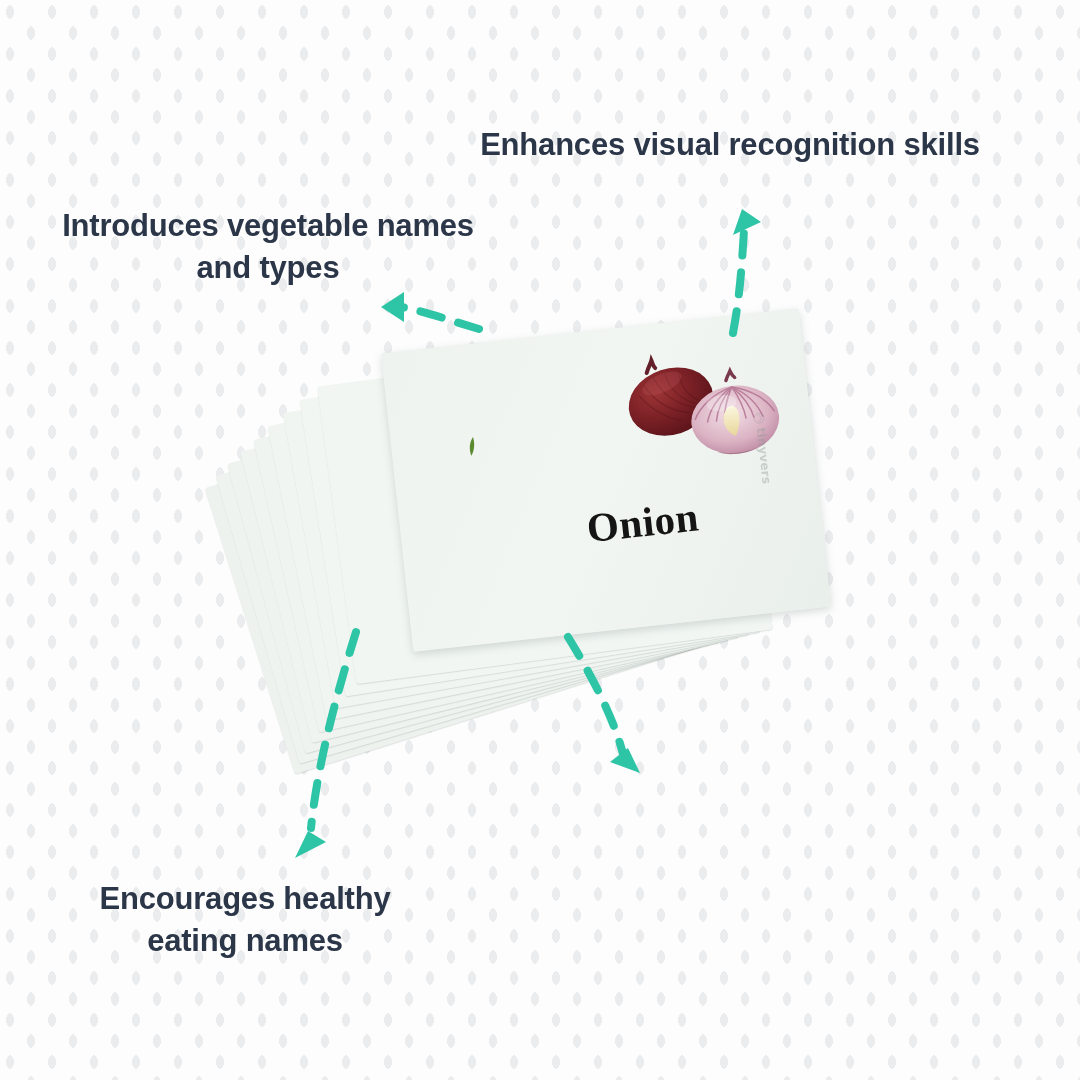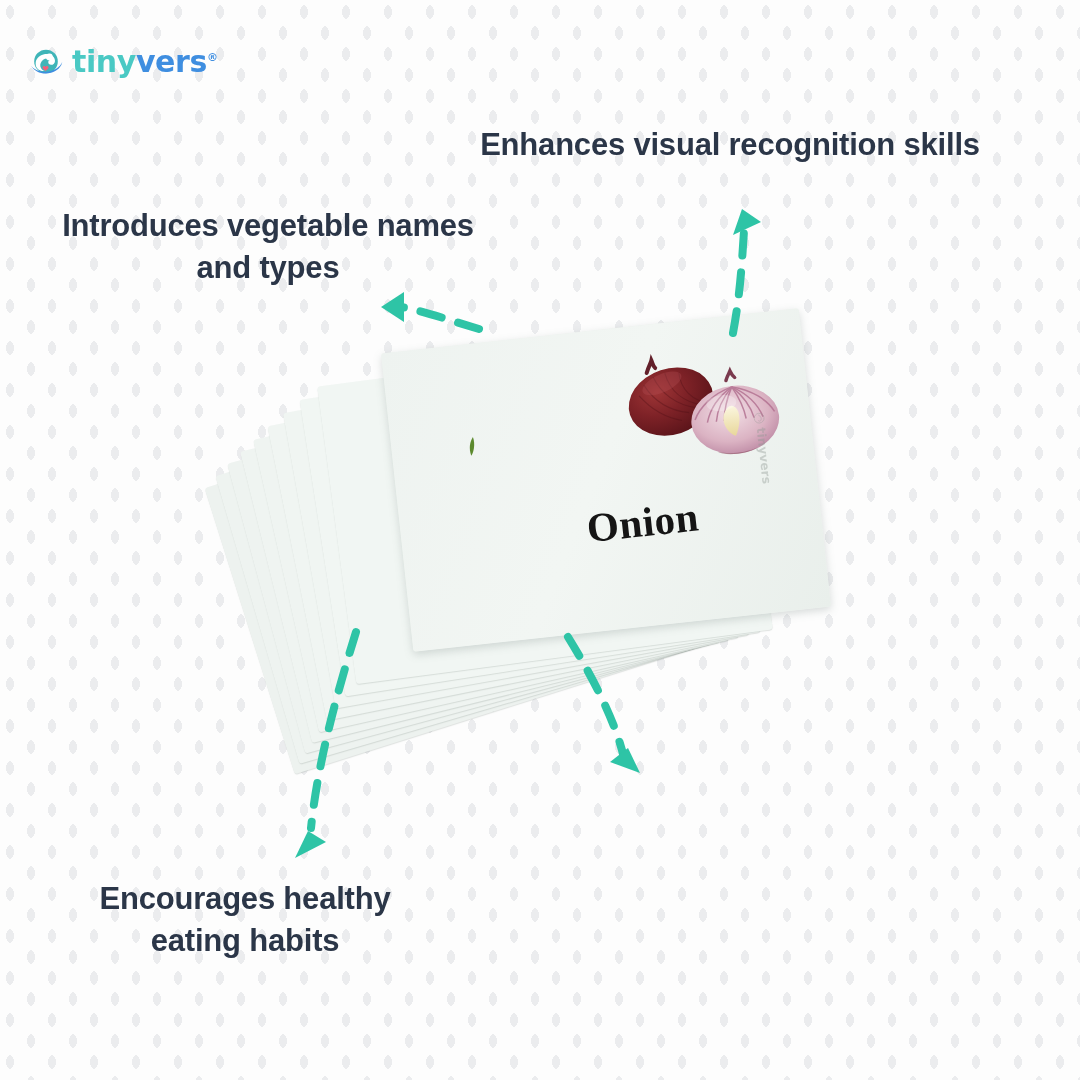--- a/index.html
+++ b/index.html
@@ -149,34 +149,20 @@
     letter-spacing: .2px;
   }
 </style>
 </head>
 <body>
 
 <div id="stage">
 
   <div id="bg-pattern"></div>
 
-  <div id="logo">
-    <span class="mark">
-      <svg viewBox="0 0 64 64" width="36" height="36" aria-hidden="true">
-        <circle cx="32" cy="31" r="21" fill="#3fb5b8"></circle>
-        <path d="M14 30c4-10 17-15 26-11 5 2 8 6 8 11 0 4-3 7-7 7-3 0-5-2-5-5 0-2 2-4 4-4
-                 -3-3-9-3-13 0-4 3-6 8-5 12 1 4 4 7 8 8-7 1-14-3-16-9-0.6-3-0.6-6 0-9z" fill="#ffffff"></path>
-        <circle cx="38" cy="23" r="6" fill="#ffffff"></circle>
-        <path d="M26 41c1.2-2.6 4.6-2.4 5.2.2.6-2.6 4-2.8 5.2-.2.9 2-1.4 4.6-5.2 6.8
-                 -3.8-2.2-6.1-4.8-5.2-6.8z" fill="#f2607a"></path>
-        <path d="M5 38c8 10 24 14 38 9 9-3 16-9 18-16-1 9-9 17-20 20-14 4-29-1-36-13z" fill="#3f8ee0"></path>
-      </svg>
-    </span>
-    <span class="wordmark"><span class="t1">tiny</span><span class="t2">vers</span><span class="reg">®</span></span>
-  </div>
 
   <div id="cardstack">
 
     <div class="sheet" style="left:4px;  top:100px; transform:rotate(-17.5deg); background:#edf2ef;"></div>
     <div class="sheet" style="left:13px; top:93px;  transform:rotate(-16.3deg); background:#eef3f0;"></div>
     <div class="sheet" style="left:23px; top:86px;  transform:rotate(-15.1deg); background:#eef3f0;"></div>
     <div class="sheet" style="left:34px; top:79px;  transform:rotate(-13.9deg); background:#eff4f1;"></div>
     <div class="sheet" style="left:45px; top:72px;  transform:rotate(-12.7deg); background:#eff4f1;"></div>
     <div class="sheet" style="left:57px; top:64px;  transform:rotate(-11.4deg); background:#f0f5f2;"></div>
     <div class="sheet" style="left:70px; top:56px;  transform:rotate(-10.1deg); background:#f0f5f2;"></div>
@@ -262,15 +248,15 @@
     <g fill="#2ec4a6">
       <path d="M404 292 L 404 322 L 381 307 Z"></path>
       <path d="M761 222 L 733 235 L 742 209 Z"></path>
       <path d="M295 858 L 326 842 L 308 831 Z"></path>
       <path d="M640 773 L 610 762 L 628 748 Z"></path>
     </g>
   </svg>
 
   <div class="label" id="label-topleft">Introduces vegetable names and types</div>
   <div class="label" id="label-topright">Enhances visual recognition skills</div>
-  <div class="label" id="label-botleft">Encourages healthy eating habits</div>
+  <div class="label" id="label-botleft">Encourages healthy eating names</div>
 
 </div>
 
 </body></html>

